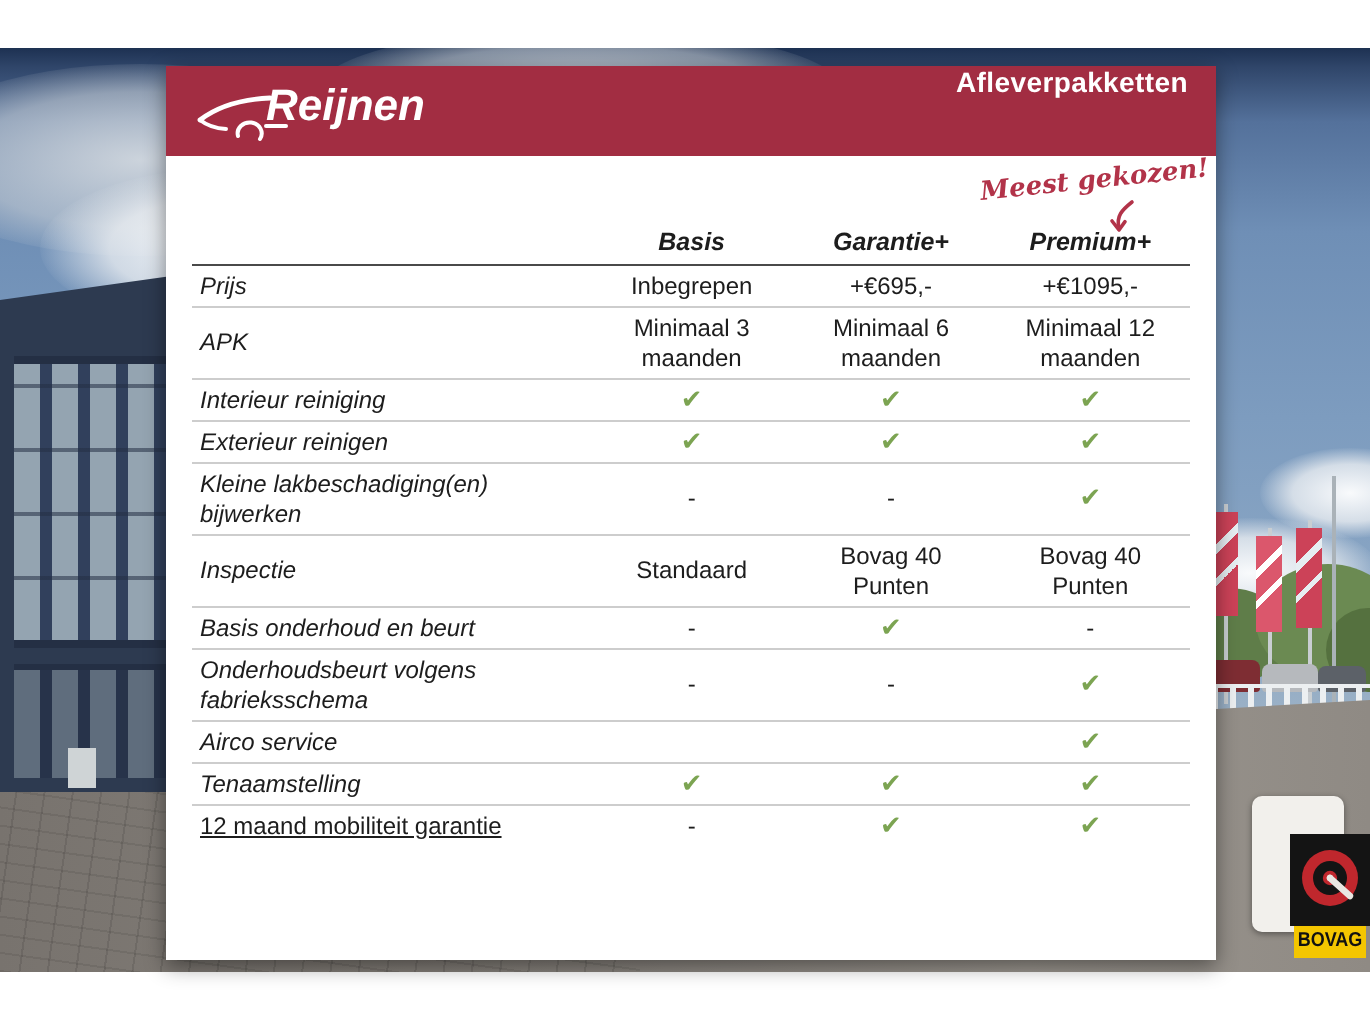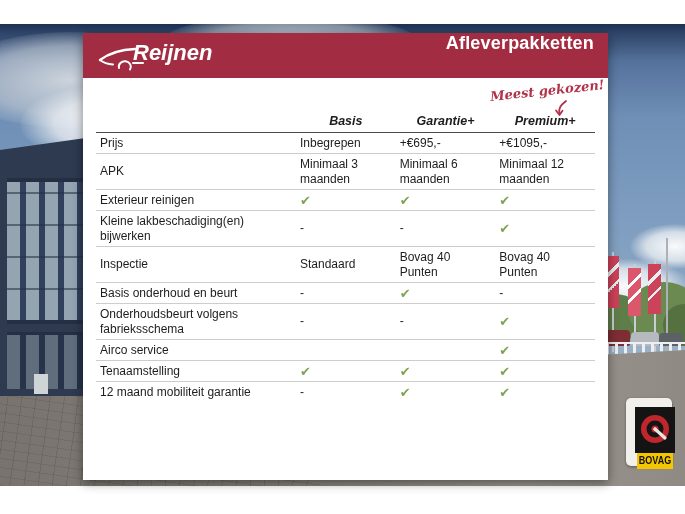--- a/index.html
+++ b/index.html
@@ -34,52 +34,52 @@
   .pole{position:absolute;width:2px;background:#c9ced2;}
   .flag{position:absolute;width:13px;
         background:linear-gradient(135deg,#cc4258 28%,#e6eef2 28% 36%,#cc4258 36% 54%,#e6eef2 54% 60%,#cc4258 60%);}
   .flag.pink{filter:brightness(1.2) saturate(.8);}
   .car{position:absolute;border-radius:4px 4px 2px 2px;}
   .fence{position:absolute;left:588px;top:318px;width:97px;height:12px;border-top:2px solid #eceff1;
          background:repeating-linear-gradient(90deg,#eceff1 0 3px,rgba(0,0,0,0) 3px 9px);}
 
   
   .bovag{position:absolute;left:626px;top:374px;width:46px;height:68px;background:#f2f0ec;
-         border-radius:5px;padding:9px;box-sizing:border-box;box-shadow:0 1px 3px rgba(0,0,0,.4);}
+         border-radius:5px;padding:19px;box-sizing:border-box;box-shadow:0 1px 3px rgba(0,0,0,.4);}
   .bovag-top{width:40px;height:46px;background:#141414;display:flex;align-items:center;justify-content:center;}
   .bovag-label{width:40px;height:16px;background:var(--bovag_yellow);color:#111;
          font-weight:bold;font-size:10px;line-height:16px;text-align:center;
          transform:scaleX(.9);letter-spacing:0;}
 
   
   .card{position:absolute;left:83px;top:33px;width:525px;height:447px;background:#fff;
         box-shadow:0 3px 10px rgba(0,0,0,.45);}
   .card-header{height:45px;background:var(--accent);display:flex;align-items:flex-start;
         justify-content:space-between;padding:0 14px;box-sizing:border-box;}
   .brand{display:flex;align-items:center;}
-  .card-title{color:#fff;font-size:18px;font-weight:bold;letter-spacing:.2px;}
+  .card-title{color:#fff;font-size:14px;font-weight:bold;letter-spacing:.2px;}
 
   .annotation{position:absolute;left:407px;top:48px;width:112px;text-align:center;
         color:var(--annotation);}
   .annotation .ann-text{display:inline-block;transform:rotate(-6deg);
         font-family:"DejaVu Serif",serif;font-style:italic;font-weight:bold;font-size:13px;
         white-space:nowrap;}
   .annotation svg{display:block;margin:0 auto 0 62px;}
 
   
   table.pkg{border-collapse:collapse;margin:32px 13px 0 13px;width:499px;table-layout:fixed;
         font-size:12px;color:#1d1d1d;}
   table.pkg col.c-label{width:200px;}
   table.pkg th{font-style:italic;font-weight:bold;padding:4px;border-bottom:1px solid #4a4a4a;
         text-align:center;font-size:12.5px;}
   table.pkg th.empty{border-bottom:1px solid #4a4a4a;}
-  table.pkg td{padding:2.5px 4px;border-bottom:1px solid #cdcdcd;text-align:left;
+  table.pkg td{padding:2.5px 4px;border-bottom:1px solid #cdcdcd;text-align:center;
         line-height:15px;vertical-align:middle;}
-  table.pkg td.lbl{text-align:left;}
-  table.pkg td.lbl.upright{font-style:normal;}
+  table.pkg td.lbl{text-align:left;font-style:italic;}
+  table.pkg td.lbl.upright{font-style:normal;text-decoration:underline;}
   table.pkg tr:last-child td{border-bottom:none;}
   table.pkg td.check{color:var(--check);font-family:"DejaVu Sans",sans-serif;
         font-size:13px;font-style:italic;}
 </style>
 </head>
 <body>
 
 <div class="stage">
 
   <div class="photo">
@@ -176,20 +176,26 @@
             <td>+€695,-</td>
             <td>+€1095,-</td>
           </tr>
           <tr>
             <td class="lbl">APK</td>
             <td>Minimaal 3 maanden</td>
             <td>Minimaal 6 maanden</td>
             <td>Minimaal 12 maanden</td>
           </tr>
           <tr>
+            <td class="lbl">Interieur reiniging</td>
+            <td class="check">✔</td>
+            <td class="check">✔</td>
+            <td class="check">✔</td>
+          </tr>
+          <tr>
             <td class="lbl">Exterieur reinigen</td>
             <td class="check">✔</td>
             <td class="check">✔</td>
             <td class="check">✔</td>
           </tr>
           <tr>
             <td class="lbl">Kleine lakbeschadiging(en) bijwerken</td>
             <td>-</td>
             <td>-</td>
             <td class="check">✔</td>

